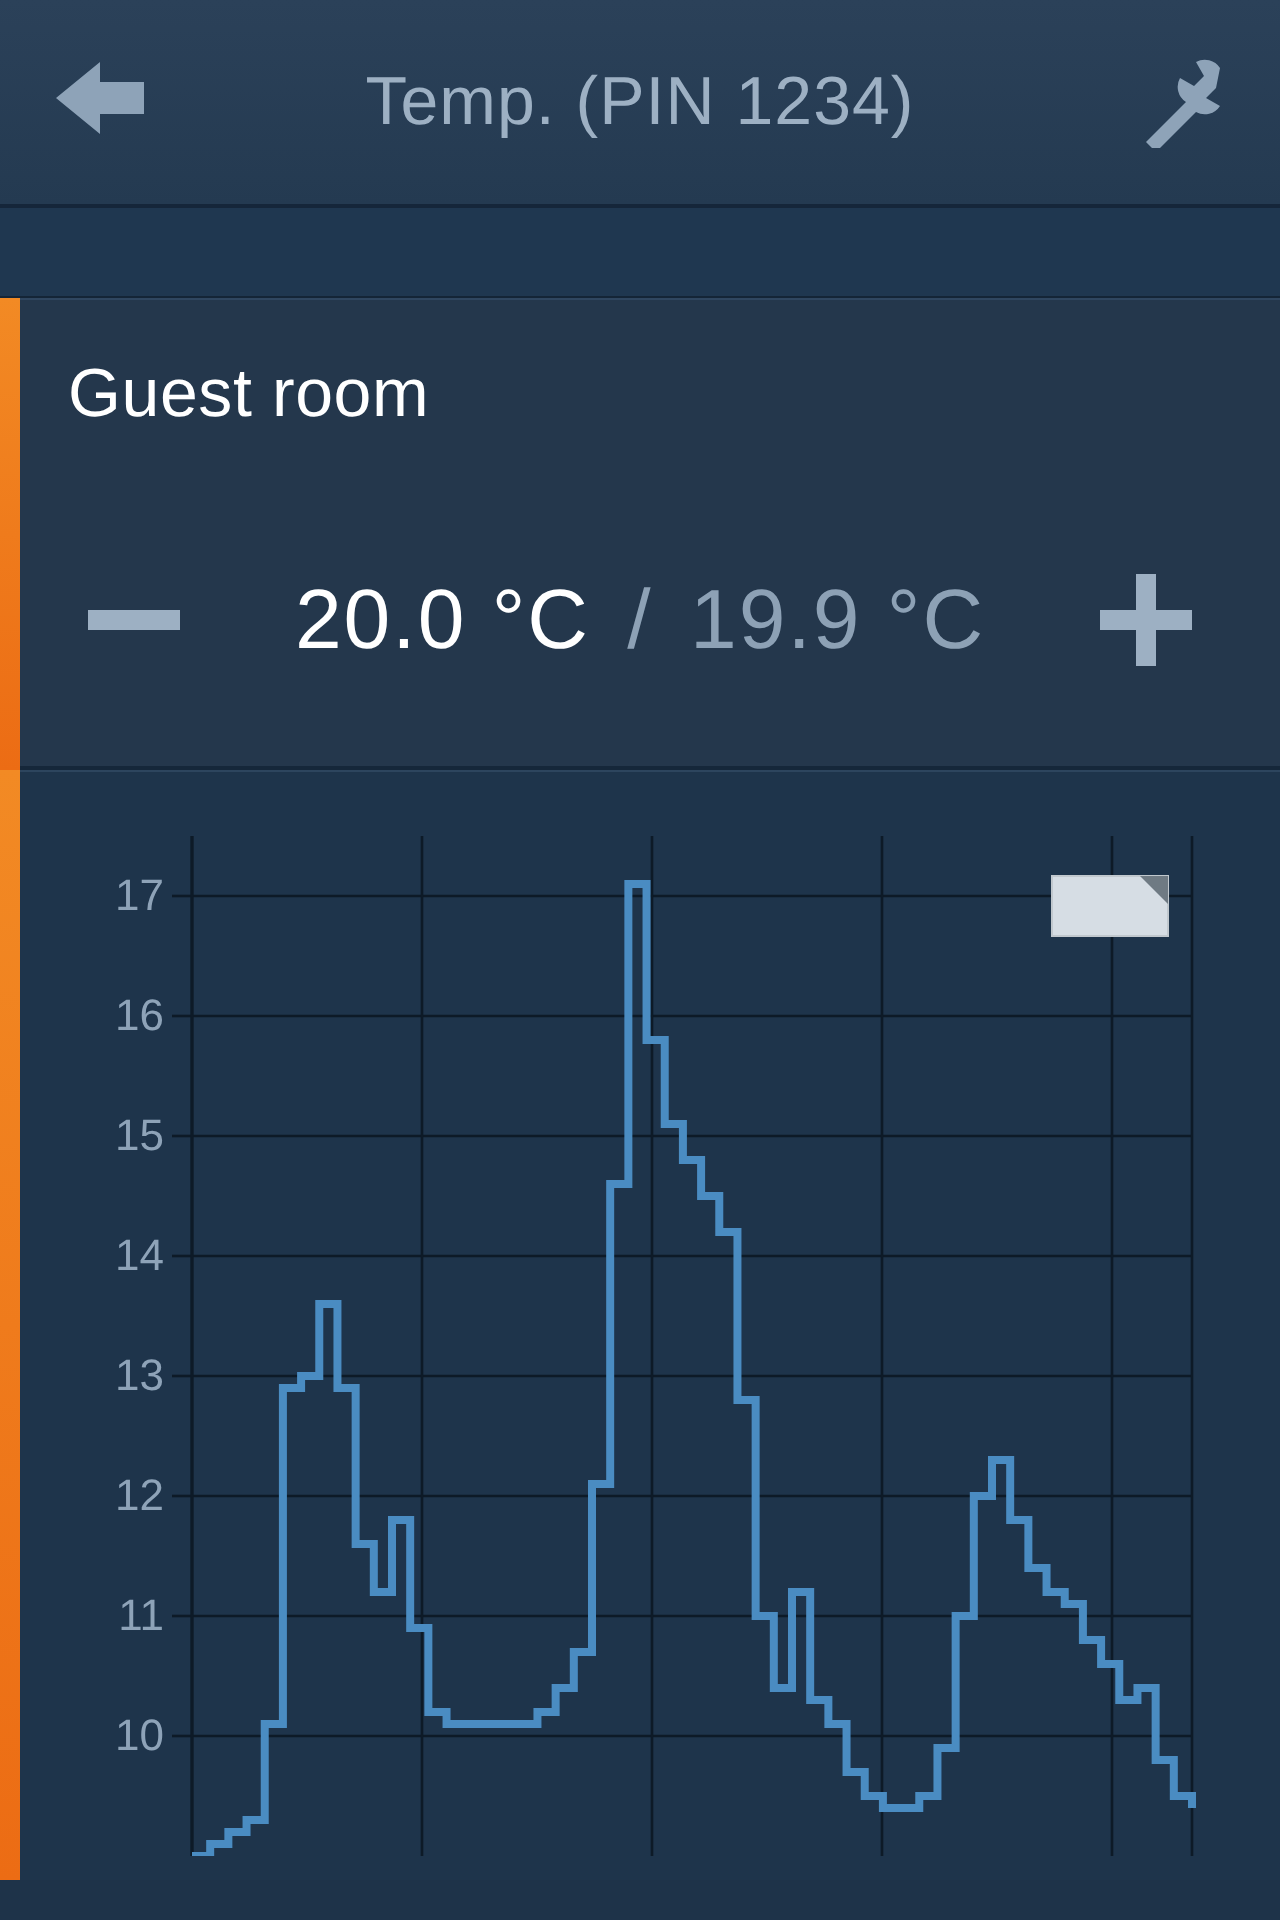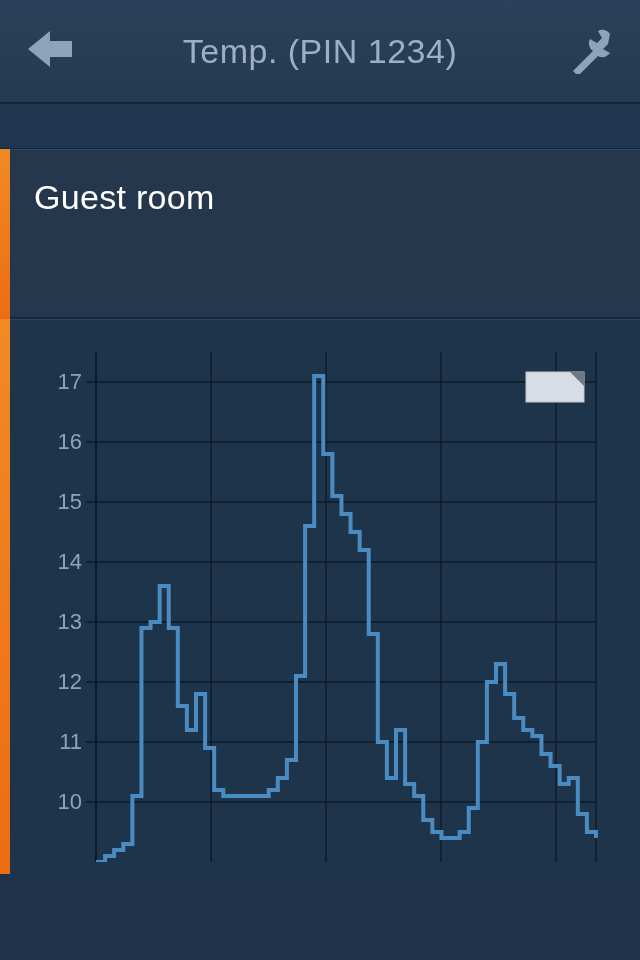--- a/index.html
+++ b/index.html
@@ -160,20 +160,34 @@
       </svg>
     </span>
   </div>
 </div>
 
 <div class="subbar"></div>
 
 <div class="accent-wrap">
   <div class="card">
     <div class="room-title">Guest room</div>
+    <div class="temp-row">
+      <div class="stepper-btn">
+        <span class="bar-h"></span>
+      </div>
+      <div class="temp-values">
+        <span class="set">20.0 °C</span>
+        <span class="sep">/</span>
+        <span class="cur">19.9 °C</span>
+      </div>
+      <div class="stepper-btn">
+        <span class="bar-h"></span>
+        <span class="bar-v"></span>
+      </div>
+    </div>
   </div>
 </div>
 
 <div class="accent-wrap">
   <div class="chart-card">
     <svg id="chart" width="590" height="520">
         <line x1="70" y1="460" x2="570" y2="460" class="grid-line"></line>
         <text x="56" y="467" text-anchor="end" class="y-tick-label">10</text>
         <line x1="60" y1="460" x2="70" y2="460" class="grid-line"></line>
         <line x1="70" y1="400" x2="570" y2="400" class="grid-line"></line>

